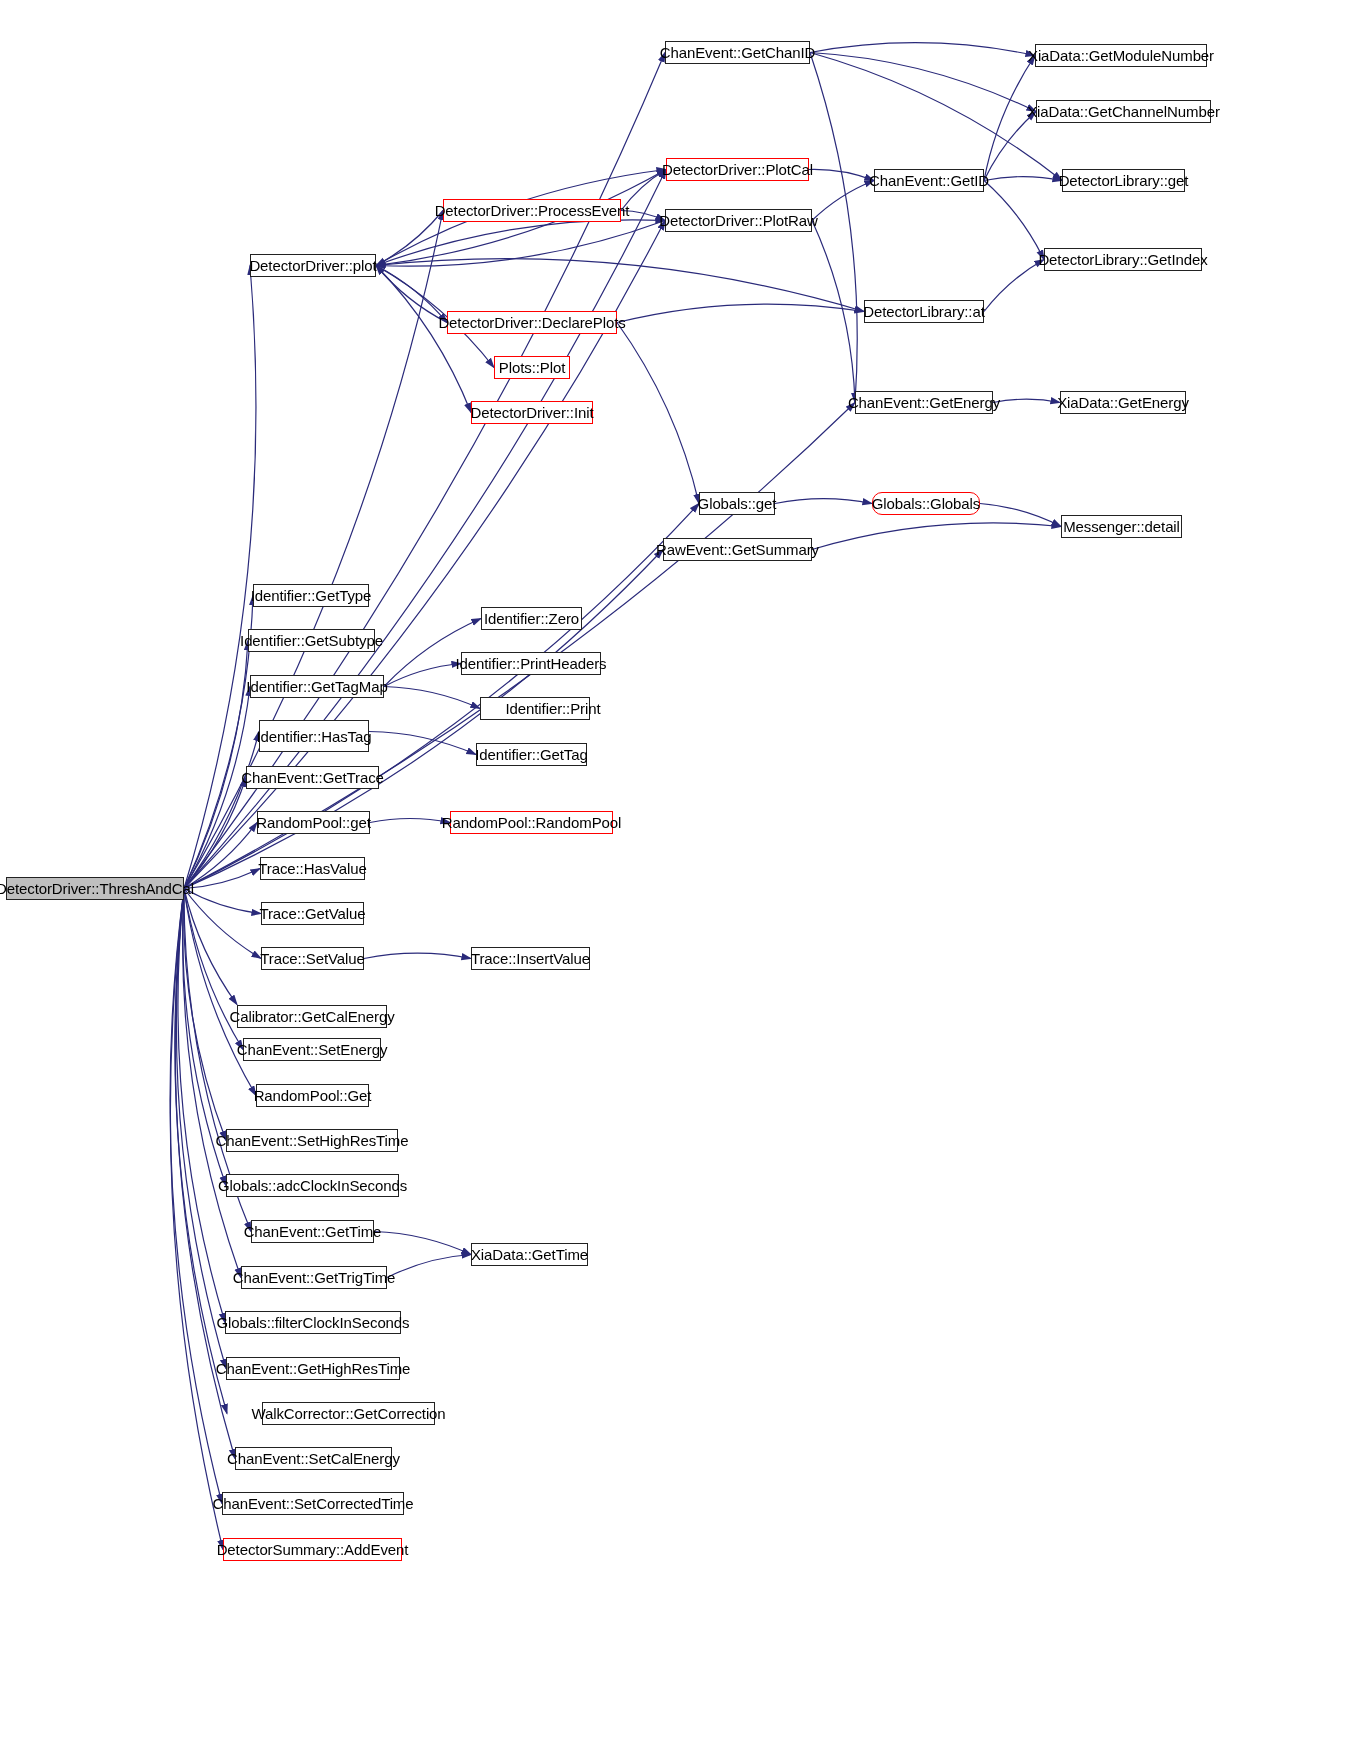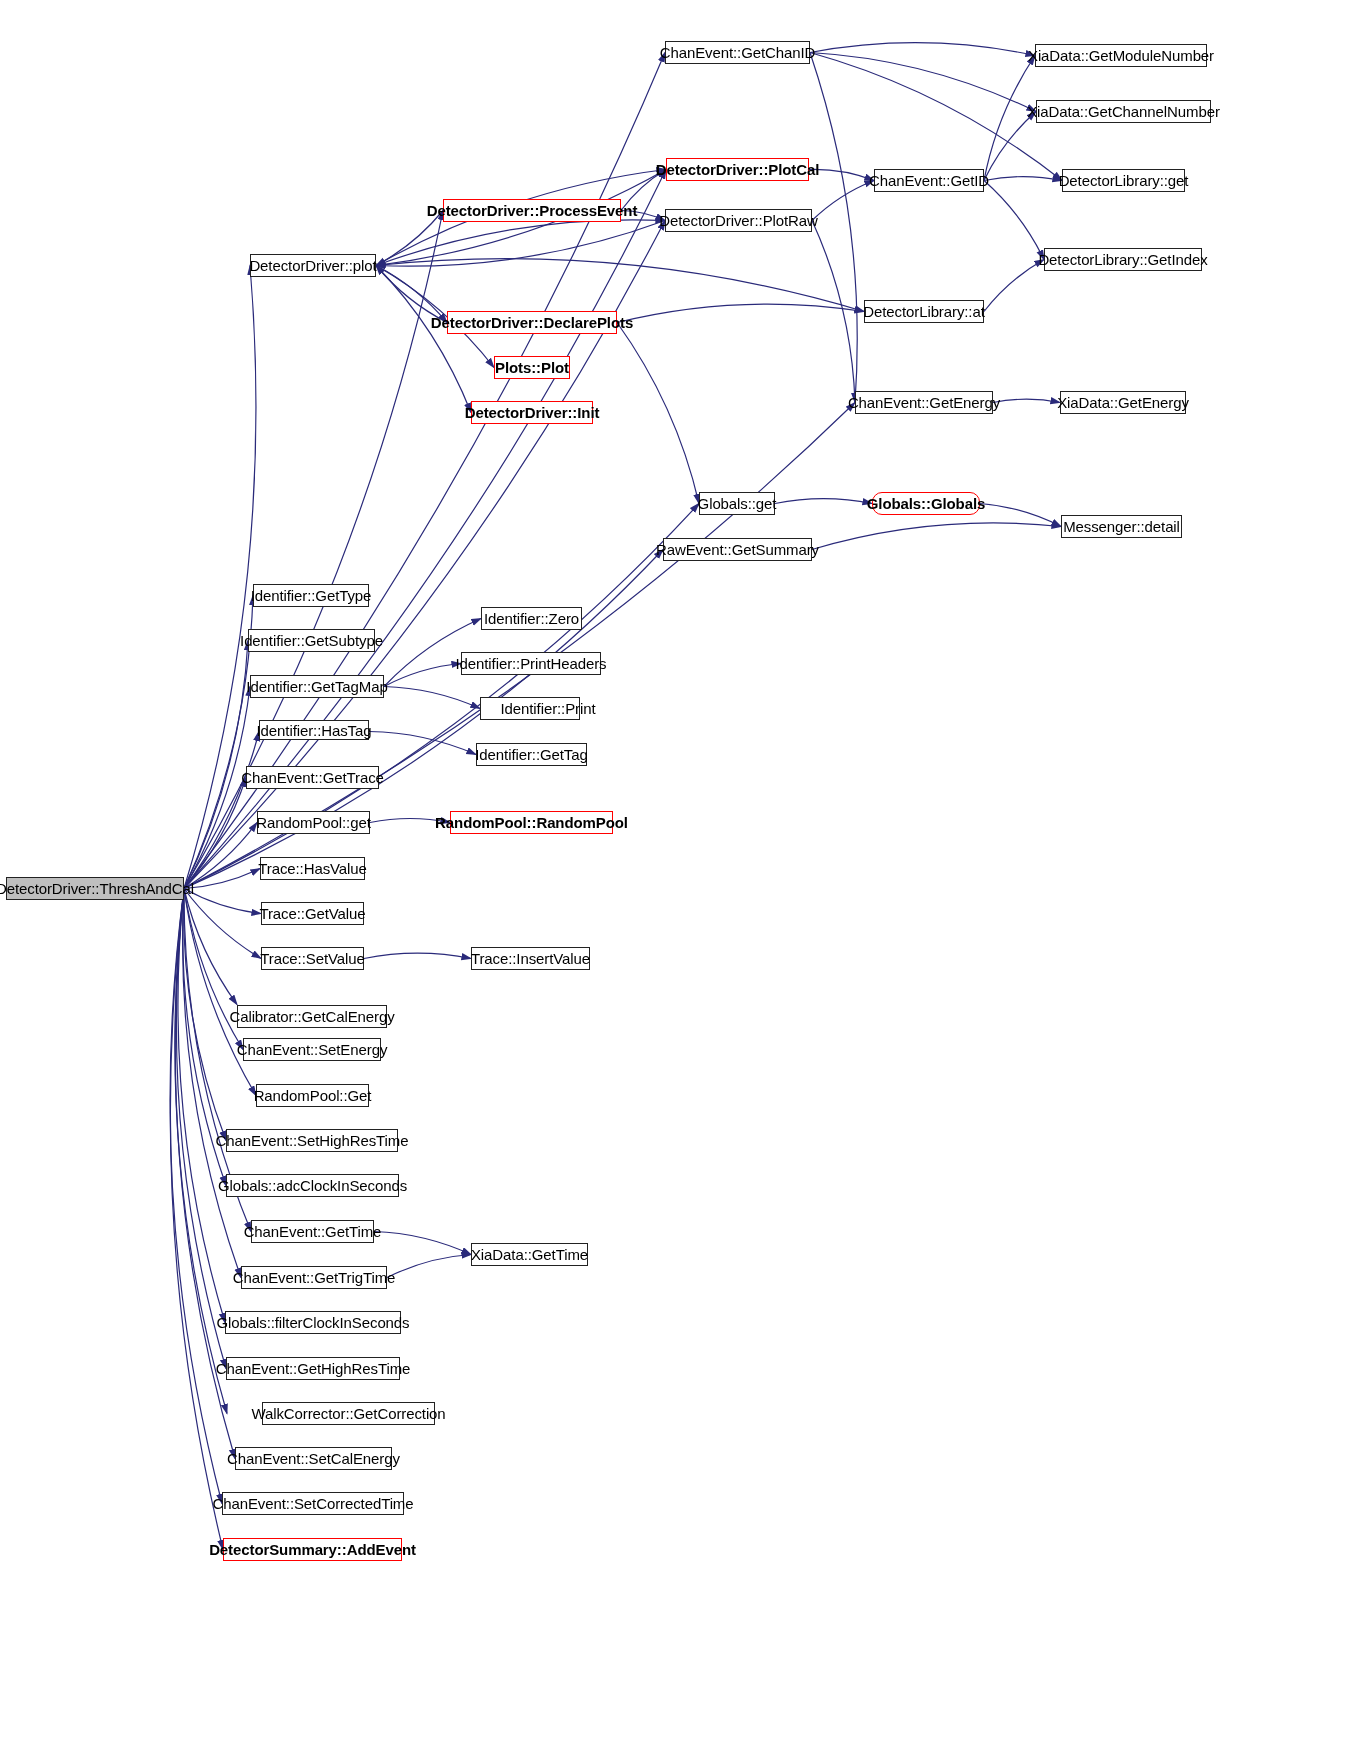--- a/index.html
+++ b/index.html
@@ -34,21 +34,20 @@
     border: 1px solid #222222;
     font-size: 15px;
     line-height: 1;
     color: #000000;
     white-space: nowrap;
     letter-spacing: -0.1px;
     cursor: pointer;
   }
   .node.red {
     border-color: #ff0000;
-    font-weight: bold;
   }
   .node.root {
     background: #bfbfbf;
     border-color: #222222;
   }
   .node-label {
     pointer-events: none;
   }
 </style>
 </head>
@@ -204,24 +203,24 @@
       </div>
       <div class="node" style="left: 248px; top: 629px; width: 127px; height: 23px;">
         <span class="node-label">Identifier::GetSubtype</span>
       </div>
       <div class="node" style="left: 461px; top: 652px; width: 140px; height: 23px;">
         <span class="node-label">Identifier::PrintHeaders</span>
       </div>
       <div class="node" style="left: 250px; top: 675px; width: 134px; height: 23px;">
         <span class="node-label">Identifier::GetTagMap</span>
       </div>
-      <div class="node" style="left: 480px; top: 697px; width: 100px; height: 23px; padding-left: 36px;">
+      <div class="node" style="left: 480px; top: 697px; width: 110px; height: 23px; padding-left: 36px;">
         <span class="node-label">Identifier::Print</span>
       </div>
-      <div class="node" style="left: 259px; top: 720px; width: 110px; height: 20px;">
+      <div class="node" style="left: 259px; top: 720px; width: 110px; height: 32px;">
         <span class="node-label">Identifier::HasTag</span>
       </div>
       <div class="node" style="left: 476px; top: 743px; width: 111px; height: 23px;">
         <span class="node-label">Identifier::GetTag</span>
       </div>
       <div class="node" style="left: 246px; top: 766px; width: 133px; height: 23px;">
         <span class="node-label">ChanEvent::GetTrace</span>
       </div>
       <div class="node" style="left: 257px; top: 811px; width: 113px; height: 23px;">
         <span class="node-label">RandomPool::get</span>

